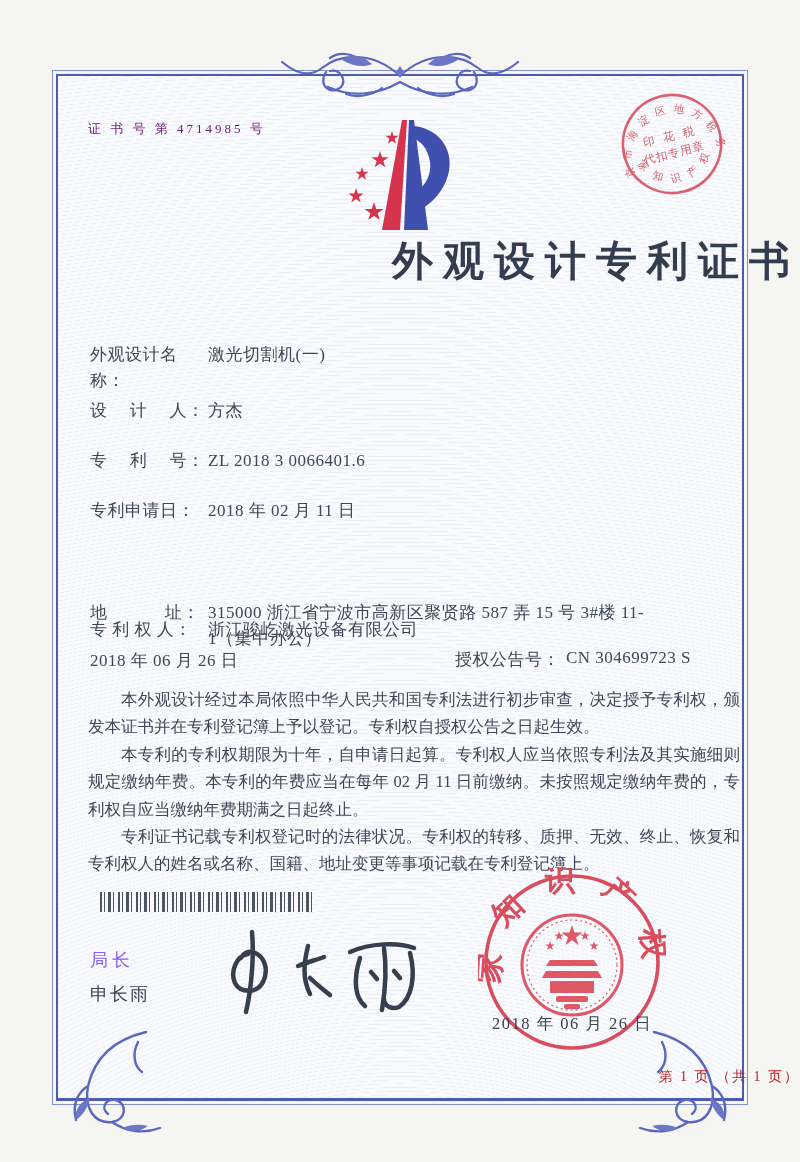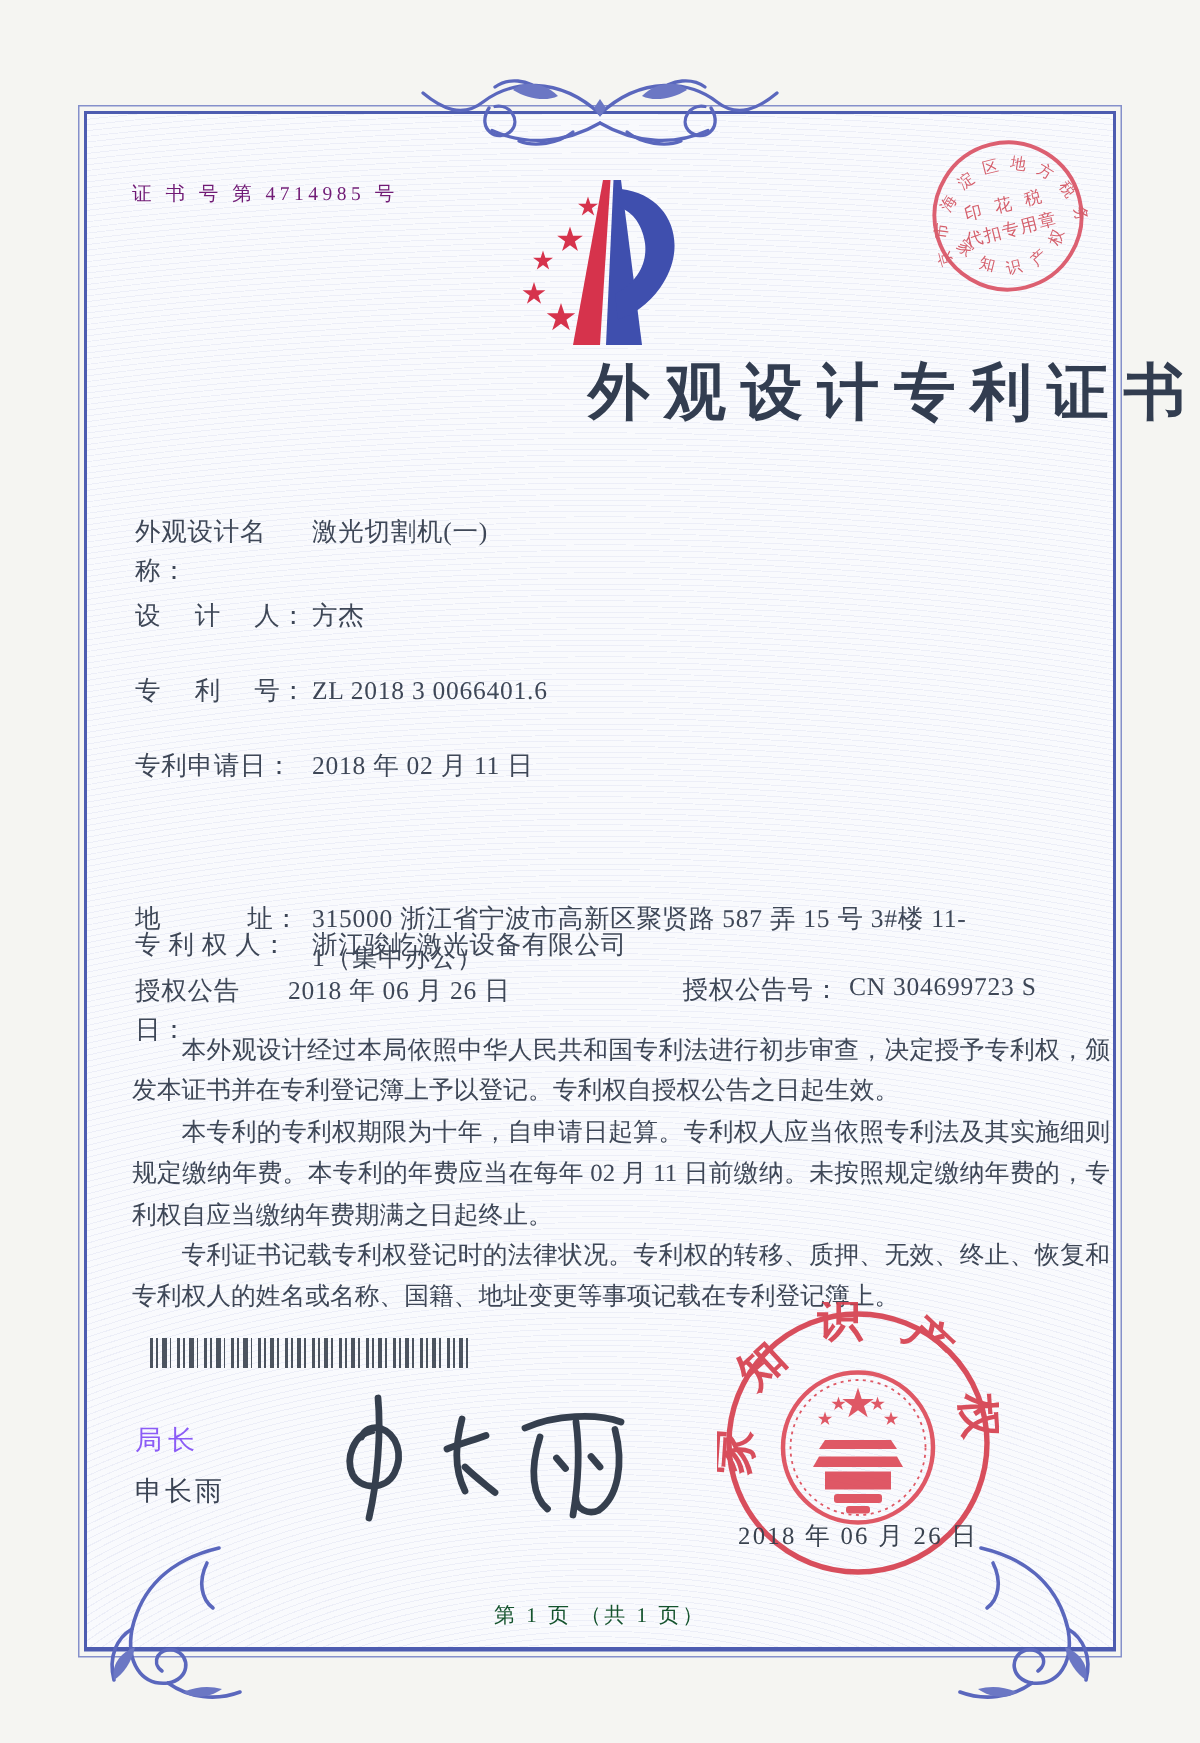--- a/index.html
+++ b/index.html
@@ -41,22 +41,22 @@
     background:repeating-linear-gradient(90deg,
       #2e3744 0 2px, transparent 2px 4px,
       #2e3744 4px 5px, transparent 5px 8px,
       #2e3744 8px 11px, transparent 11px 13px,
       #2e3744 13px 14px, transparent 14px 18px);
   }
   .signer-title{left:90px;top:948px;font-size:18px;letter-spacing:4px;color:#8b5cf6;}
   .signer-name{left:90px;top:982px;font-size:18px;letter-spacing:2px;color:#3a4353;}
   .seal-date{left:492px;top:1013px;font-size:16.5px;letter-spacing:1.5px;
              color:#39424f;z-index:6;}
-  .footer{left:0;right:0;top:1068px;text-align:center;font-size:14px;
-          letter-spacing:2px;color:#14532d;}
+  .footer{left:0;right:0;top:1068px;text-align:right;font-size:14px;
+          letter-spacing:2px;color:#b91c1c;}
   svg{display:block;}
   .stamp-rot{transform:rotate(-14deg);}
   .seal-ring-text{font-family:"Liberation Serif",serif;font-weight:700;
                   letter-spacing:24px;fill:#d6404f;font-size:30px;}
   .tax-text{font-family:"Liberation Serif",serif;fill:#d04a58;}
 </style>
 </head>
 <body>
 
 <div class="frame">
@@ -161,21 +161,20 @@
 <div class="row" style="top:571px;margin-top:46px;">
   <span class="lab">专 利 权 人：</span>
   <span class="val">浙江骏屹激光设备有限公司</span>
 </div>
 <div class="row" style="top:600px;width:560px;justify-content:flex-end;">
   <span class="lab">地　　　 址：</span>
   <span class="val">315000 浙江省宁波市高新区聚贤路 587 弄 15 号 3#楼 11-1（集中办公）</span>
 </div>
 
 <div class="row" style="top:648px;width:360px;">
-  <span class="lab" style="width:102px;">授权公告日：</span>
   <span class="val">2018 年 06 月 26 日</span>
 </div>
 <div class="grant-right">
   <span class="lab">授权公告号：</span>
   <span class="val">CN 304699723 S</span>
 </div>
 
 <div class="paras">
   <p>本外观设计经过本局依照中华人民共和国专利法进行初步审查，决定授予专利权，颁发本证书并在专利登记簿上予以登记。专利权自授权公告之日起生效。</p>
   <p>本专利的专利权期限为十年，自申请日起算。专利权人应当依照专利法及其实施细则规定缴纳年费。本专利的年费应当在每年 02 月 11 日前缴纳。未按照规定缴纳年费的，专利权自应当缴纳年费期满之日起终止。</p>

